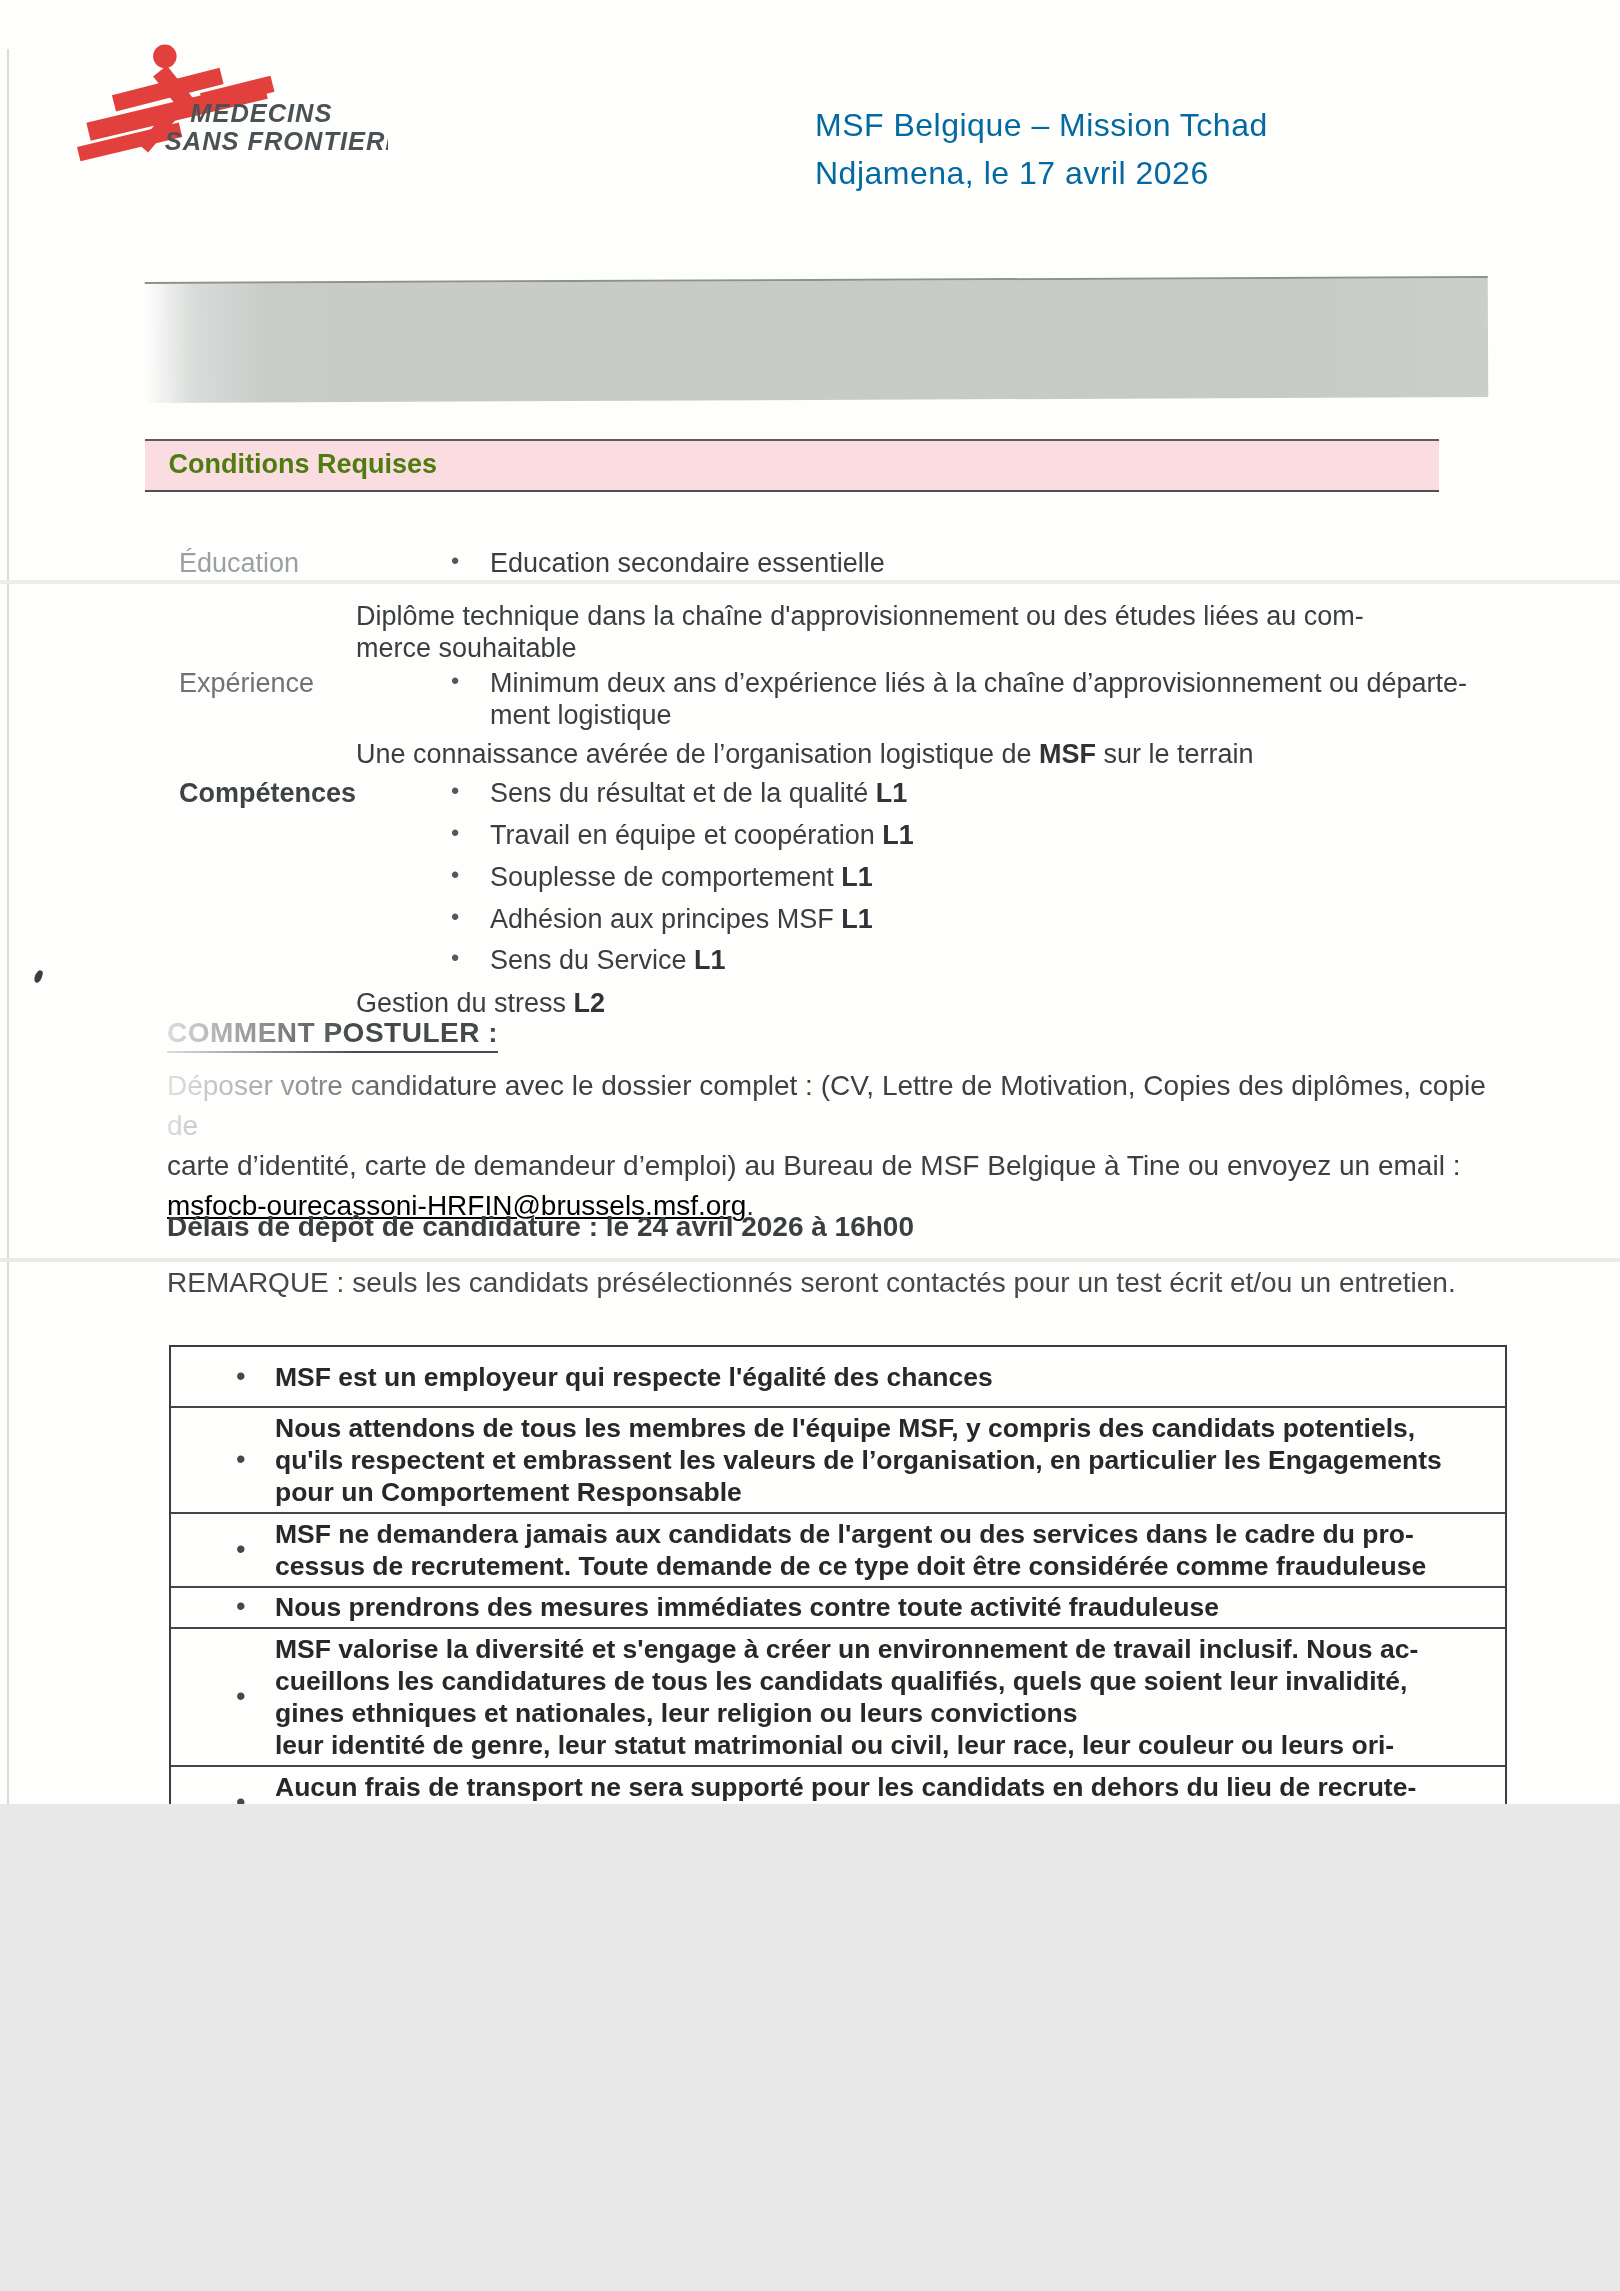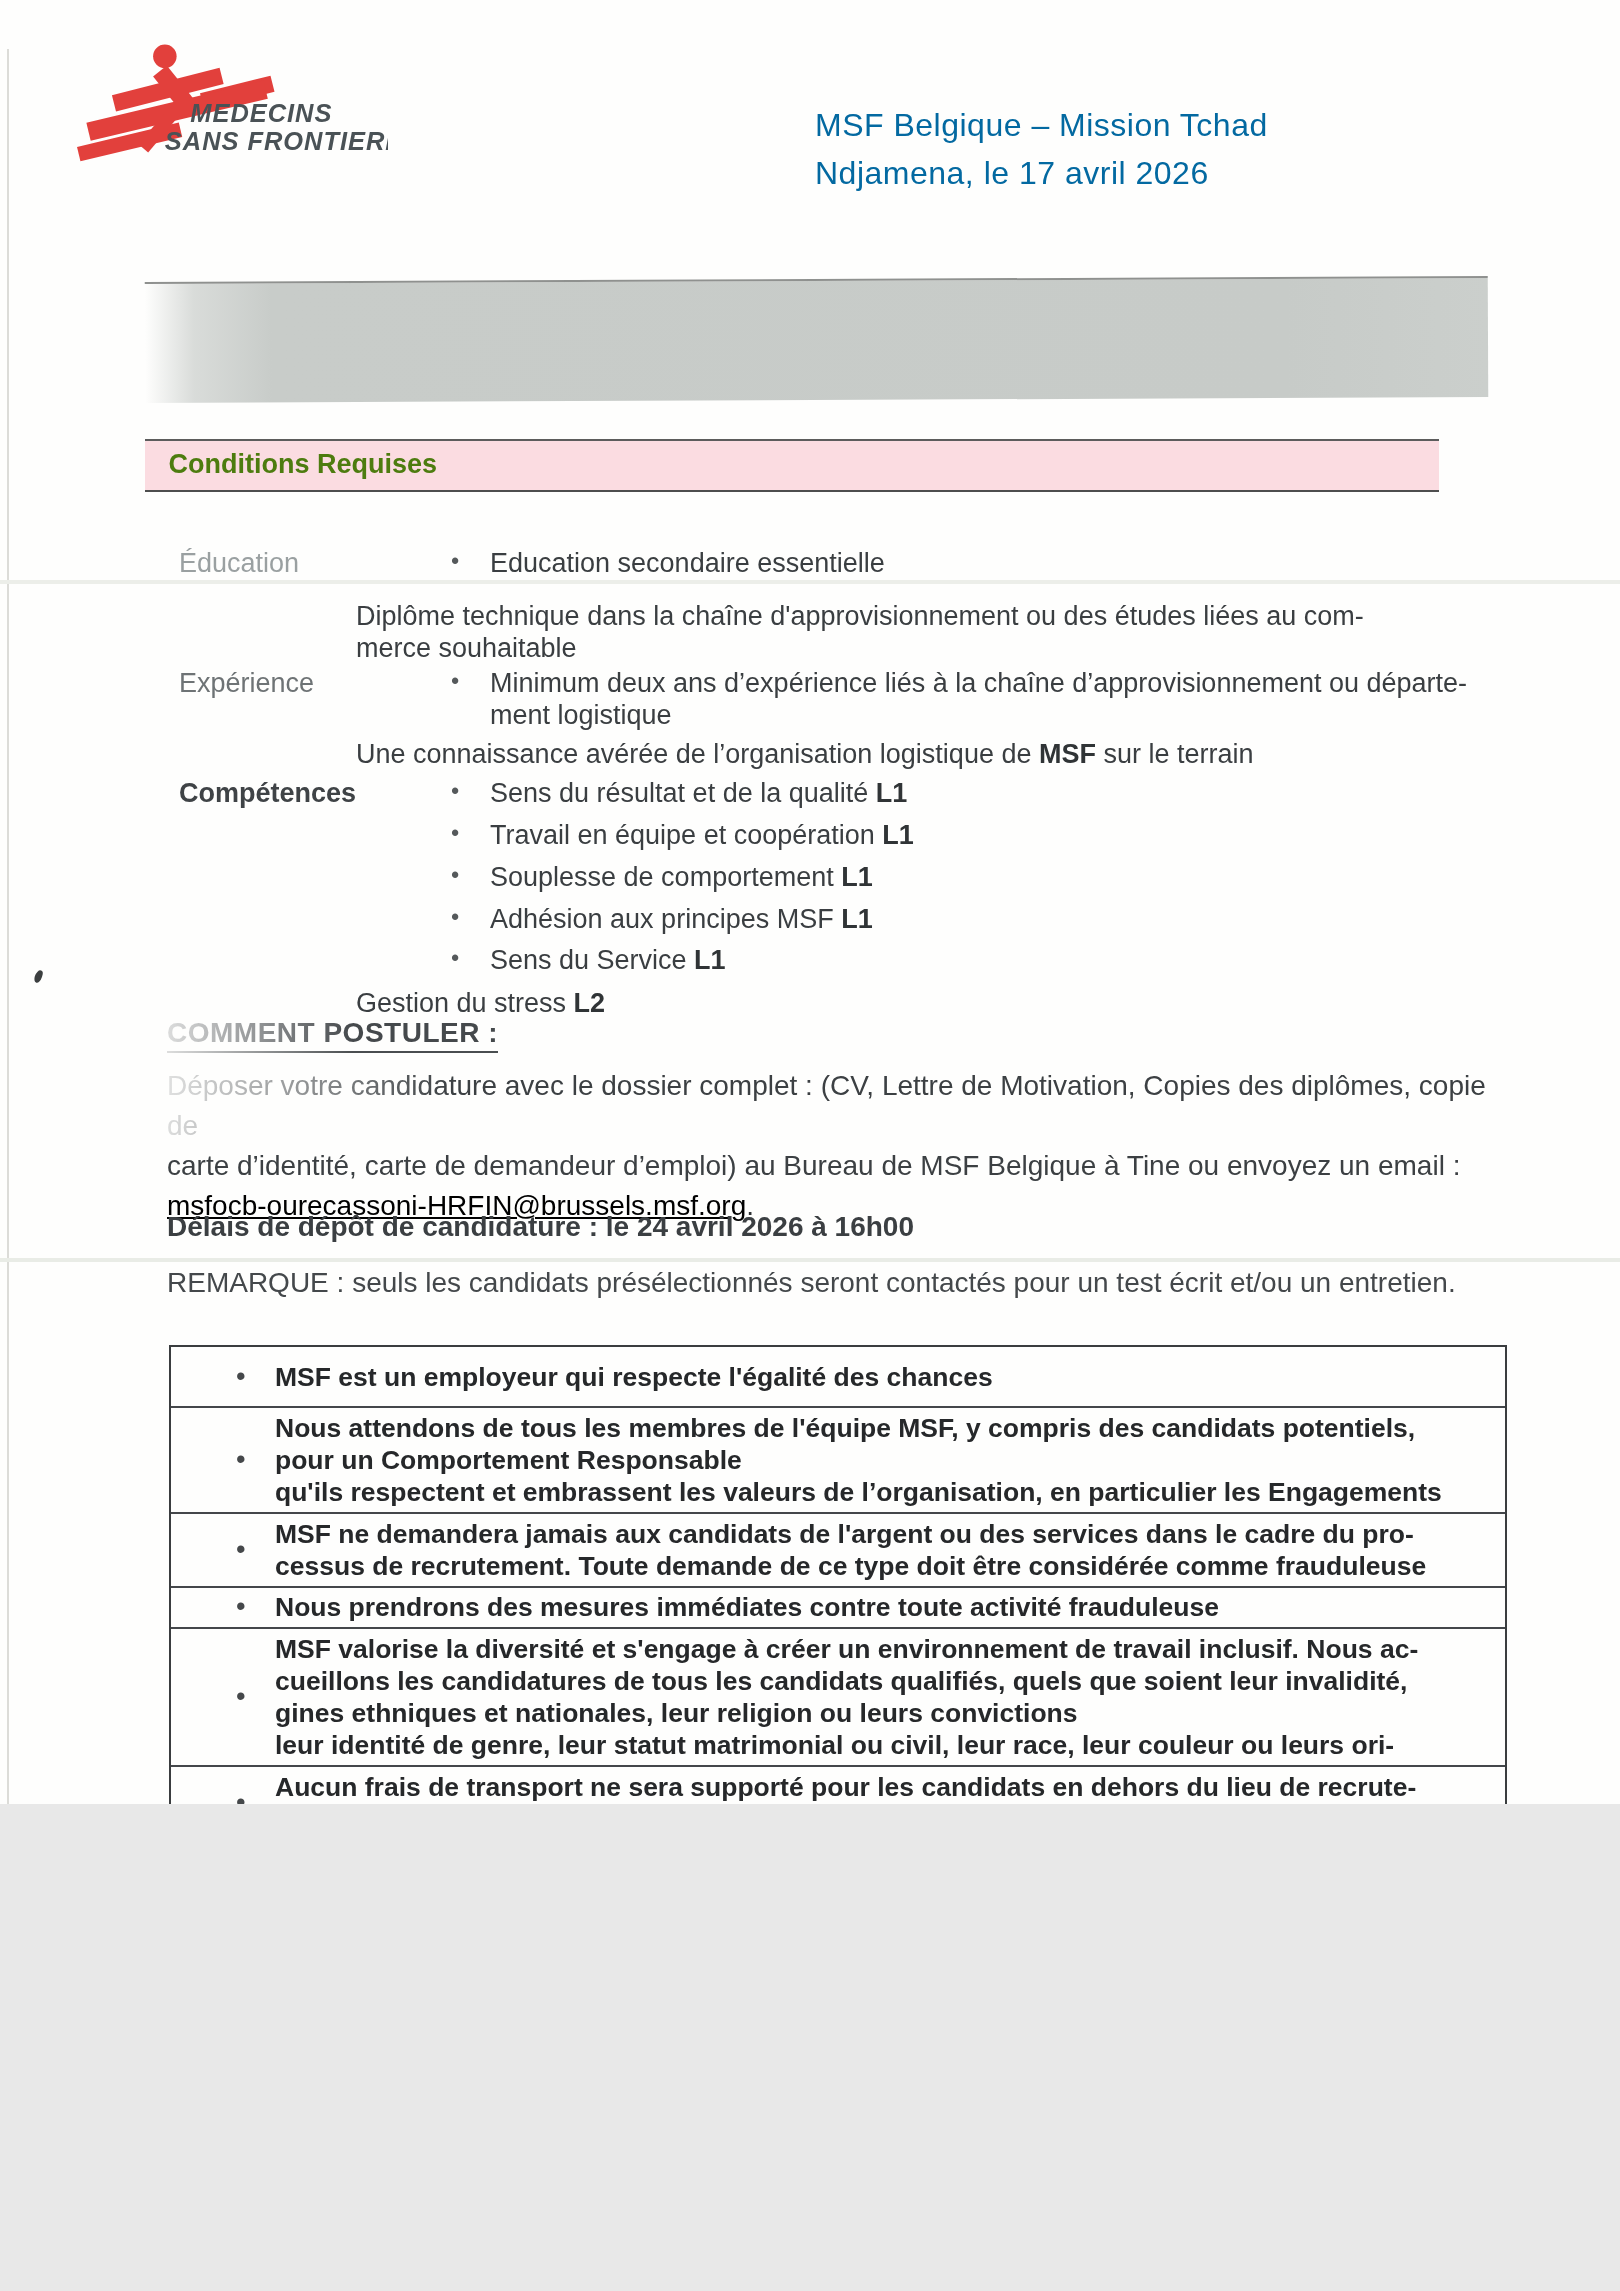--- a/index.html
+++ b/index.html
@@ -173,22 +173,22 @@
       <div class="p-row" style="min-height: 59px;">
         <span class="p-bullet">•</span>
         <div class="p-lines">
           <div>MSF est un employeur qui respecte l'égalité des chances</div>
         </div>
       </div>
       <div class="p-row" style="min-height: 96px;">
         <span class="p-bullet">•</span>
         <div class="p-lines">
           <div>Nous attendons de tous les membres de l'équipe MSF, y compris des candidats potentiels,</div>
+          <div>qu'ils respectent et embrassent les valeurs de l’organisation, en particulier les Engagements</div>
           <div>pour un Comportement Responsable</div>
-          <div>qu'ils respectent et embrassent les valeurs de l’organisation, en particulier les Engagements</div>
         </div>
       </div>
       <div class="p-row" style="min-height: 63px;">
         <span class="p-bullet">•</span>
         <div class="p-lines">
           <div>MSF ne demandera jamais aux candidats de l'argent ou des services dans le cadre du pro-</div>
           <div>cessus de recrutement. Toute demande de ce type doit être considérée comme frauduleuse</div>
         </div>
       </div>
       <div class="p-row" style="min-height: 33px;">

